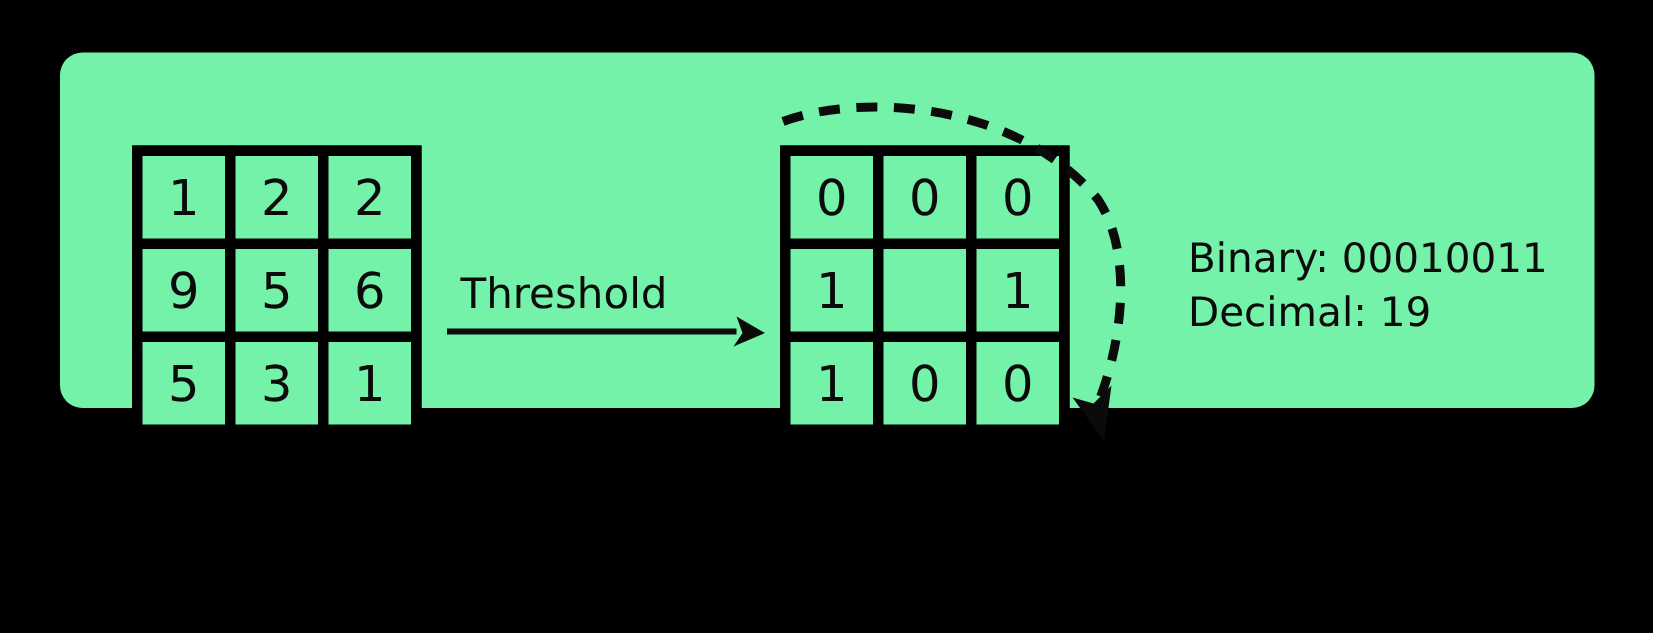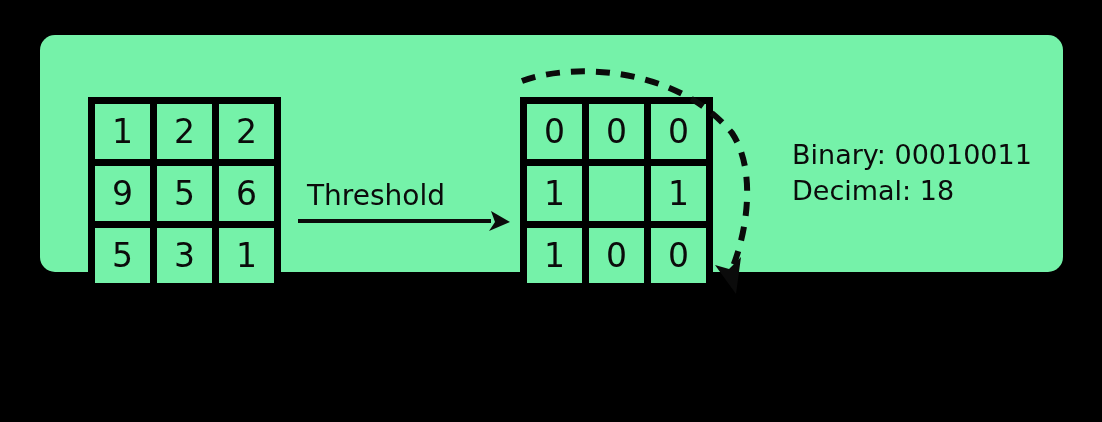--- a/index.html
+++ b/index.html
@@ -101,21 +101,21 @@
     top: 26px;
     width: 270px;
     height: 245px;
     overflow: visible;
   }
 
   
   #readout {
     position: absolute;
     left: 752px;
-    top: 102px;
+    top: 120px;
     color: #0b0b0b;
   }
   .readout-line {
     font-size: 27px;
     line-height: 1.32;
     white-space: nowrap;
     font-family: "DejaVu Sans", sans-serif;
   }
 </style>
 </head>
@@ -157,17 +157,17 @@
       <div class="cell">0</div>
     </div>
 
     <svg id="dashed-arrow-svg" viewBox="0 0 270 245">
       <path d="M 22 20 C 70 2, 175 4, 232 72 C 256 108, 248 168, 232 208" fill="none" stroke="#0b0b0b" stroke-width="6" stroke-dasharray="14 11" stroke-linecap="butt"></path>
       <polygon points="241 196, 236 233, 215 204, 229 208" fill="#0b0b0b"></polygon>
     </svg>
 
     <div id="readout">
       <div class="readout-line">Binary: 00010011</div>
-      <div class="readout-line">Decimal: 18</div>
+      <div class="readout-line">Decimal: 19</div>
     </div>
 
   </div>
 </div>
 
 </body></html>

